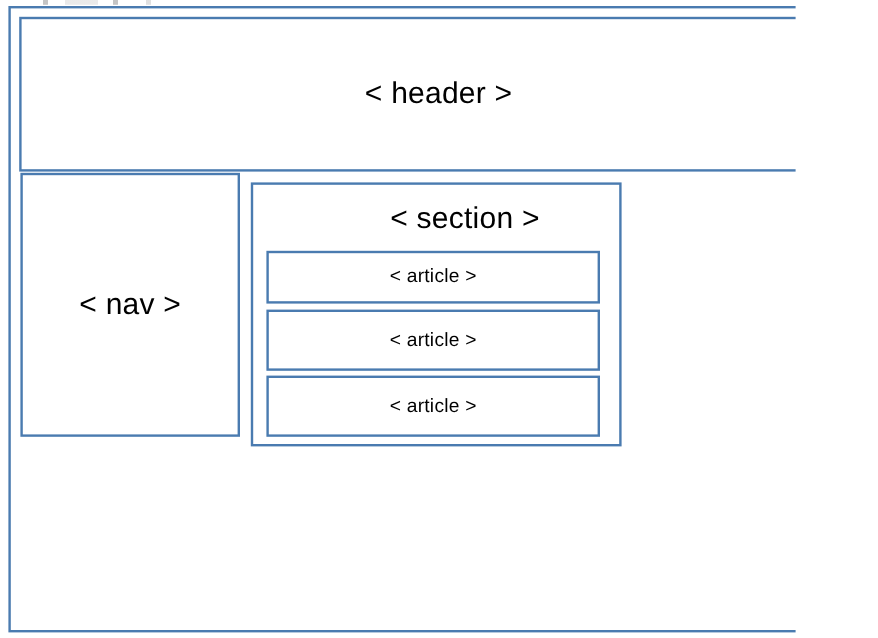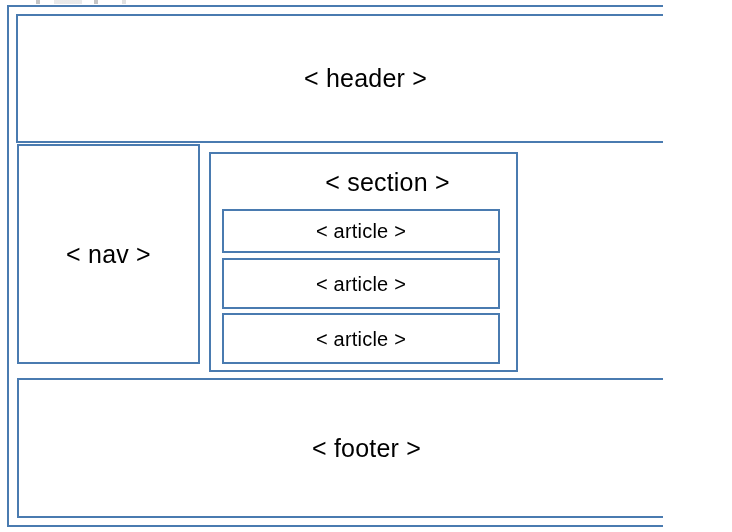--- a/index.html
+++ b/index.html
@@ -63,21 +63,21 @@
   }
 
   .label {
     color: #000000;
     font-size: 25px;
     line-height: 1;
     letter-spacing: 0.2px;
     white-space: nowrap;
     font-family: "Liberation Sans", sans-serif;
   }
-  .label-sm { font-size: 20px; }
+  .label-sm { font-size: 16px; }
 
   
   #outer-frame {
     left: 7px;
     top: 5px;
     width: 715px;
     height: 522px;
   }
 
   
@@ -173,17 +173,14 @@
     <div class="article-box" id="article-1">
       <span class="label label-sm">&lt; article &gt;</span>
     </div>
 
     <div class="article-box" id="article-2">
       <span class="label label-sm">&lt; article &gt;</span>
     </div>
   </div>
 
 
-  <div class="box" id="footer-box">
-    <span class="label">&lt; footer &gt;</span>
-  </div>
 
 </div>
 
 </body></html>

